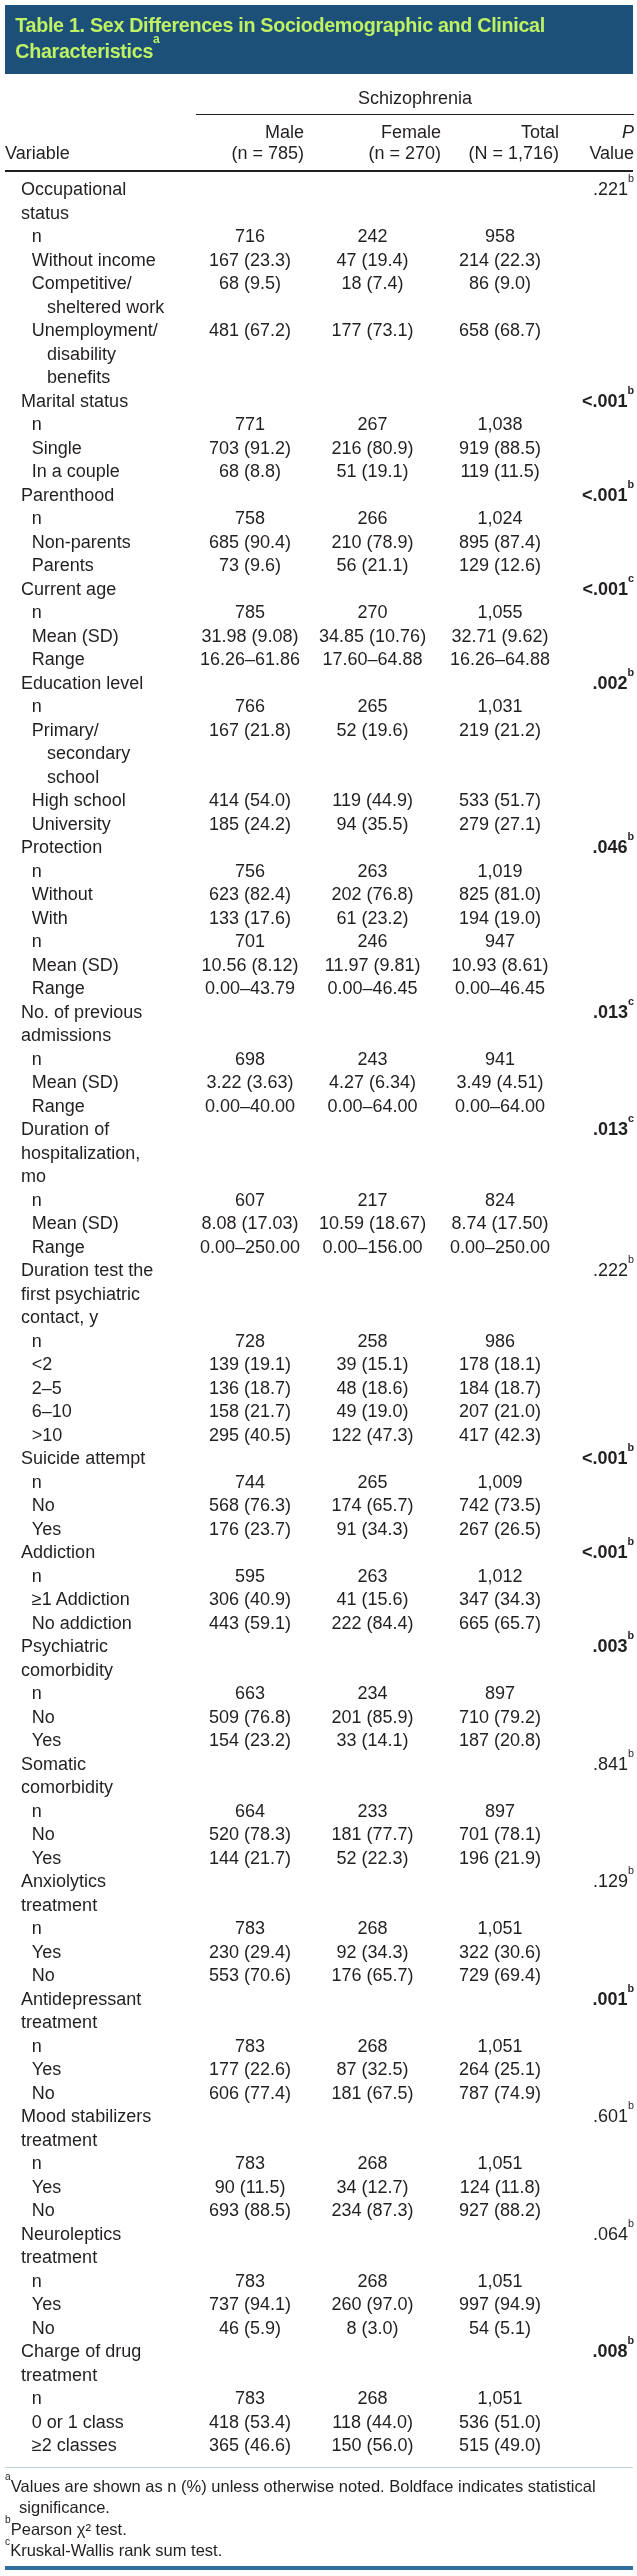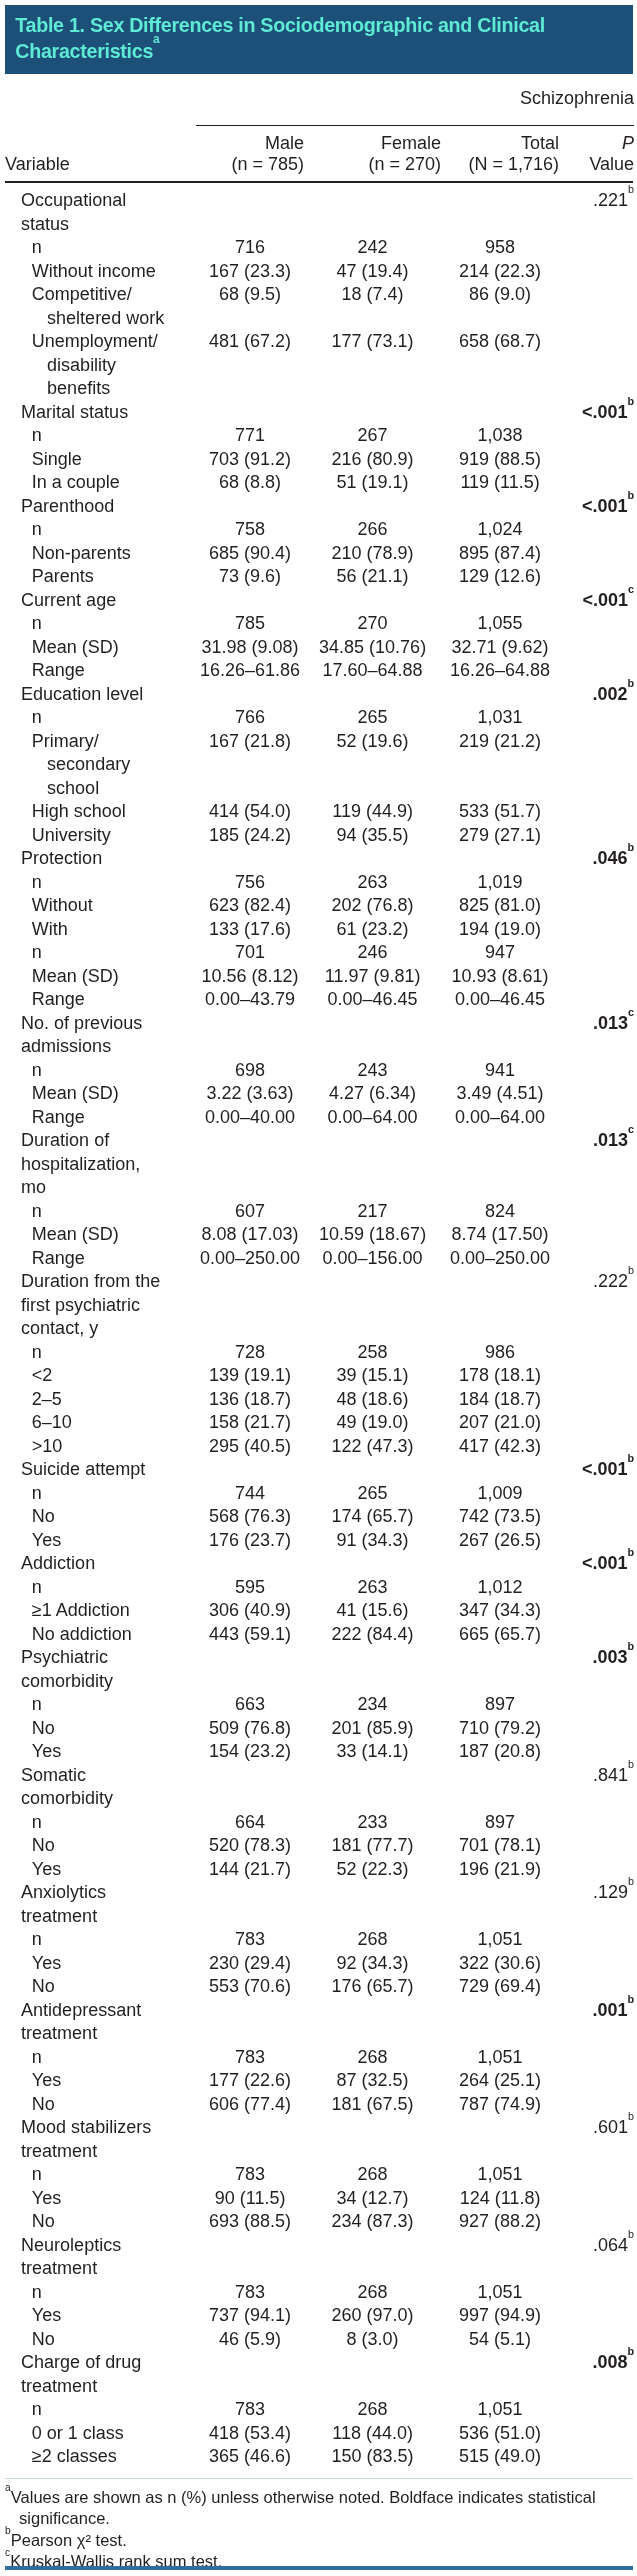--- a/index.html
+++ b/index.html
@@ -9,38 +9,38 @@
     --light-rule:#C8D4DC;
   }
   *{margin:0;padding:0;box-sizing:border-box;}
   html,body{background:#fff;}
   body{font-family:"Liberation Sans", sans-serif;color:var(--text);}
   .page{position:relative;width:638px;height:2576px;background:#fff;padding:5.1px;overflow:hidden;}
 
   
   .title-bar{
     background:var(--header-bg);
-    color:#5eead4;
+    color:#bef264;
     font-weight:bold;
     font-size:19.7px;
     line-height:25.4px;
     letter-spacing:-0.3px;
     padding:8.3px 10.2px 9.5px 10.2px;
   }
   .title-bar sup{font-size:12px;line-height:0;position:relative;top:-7px;}
 
   
   .thead{margin-top:14px;}
   .grid{display:grid;grid-template-columns:191px 108px 137px 118px 75px;}
   .spanner-row .spanner{
     grid-column:2 / 6;
-    text-align:right;
+    text-align:center;
     font-size:18px;
     line-height:21.6px;
-    padding-bottom:16px;
+    padding-bottom:5px;
     border-bottom:1.9px solid var(--text);
   }
   .cols-row{margin-top:6.4px;align-items:end;}
   .cols-row .hcell{text-align:right;font-size:18px;line-height:21.6px;}
   .cols-row .c-var{text-align:left;font-size:18px;line-height:21.6px;align-self:end;}
   .it{font-style:italic;}
   .thick-rule{height:2.5px;background:var(--text);margin-top:5.1px;}
 
   
   .tbody{margin-top:5.7px;}
@@ -354,21 +354,21 @@
         <div class="cell p"></div>
       </div>
       <div class="grid row">
         <div class="cell label lb1">Range</div>
         <div class="cell num">0.00–250.00</div>
         <div class="cell num">0.00–156.00</div>
         <div class="cell num">0.00–250.00</div>
         <div class="cell p"></div>
       </div>
       <div class="grid row">
-        <div class="cell label lb0">Duration from the first psychiatric contact, y</div>
+        <div class="cell label lb0">Duration test the first psychiatric contact, y</div>
         <div class="cell num"></div>
         <div class="cell num"></div>
         <div class="cell num"></div>
         <div class="cell p">.222<sup>b</sup></div>
       </div>
       <div class="grid row">
         <div class="cell label lb1">n</div>
         <div class="cell num">728</div>
         <div class="cell num">258</div>
         <div class="cell num">986</div>
@@ -643,21 +643,21 @@
       <div class="grid row">
         <div class="cell label lb1">0 or 1 class</div>
         <div class="cell num">418 (53.4)</div>
         <div class="cell num">118 (44.0)</div>
         <div class="cell num">536 (51.0)</div>
         <div class="cell p"></div>
       </div>
       <div class="grid row">
         <div class="cell label lb1">≥2 classes</div>
         <div class="cell num">365 (46.6)</div>
-        <div class="cell num">150 (83.5)</div>
+        <div class="cell num">150 (56.0)</div>
         <div class="cell num">515 (49.0)</div>
         <div class="cell p"></div>
       </div>
     </div>
 
   <div class="fn-rule"></div>
   <div class="footnotes">
     <div class="fn"><sup>a</sup><span>Values are shown as n (%) unless otherwise noted. Boldface indicates statistical significance.</span></div>
     <div class="fn"><sup>b</sup><span>Pearson χ² test.</span></div>
     <div class="fn"><sup>c</sup><span>Kruskal-Wallis rank sum test.</span></div>

